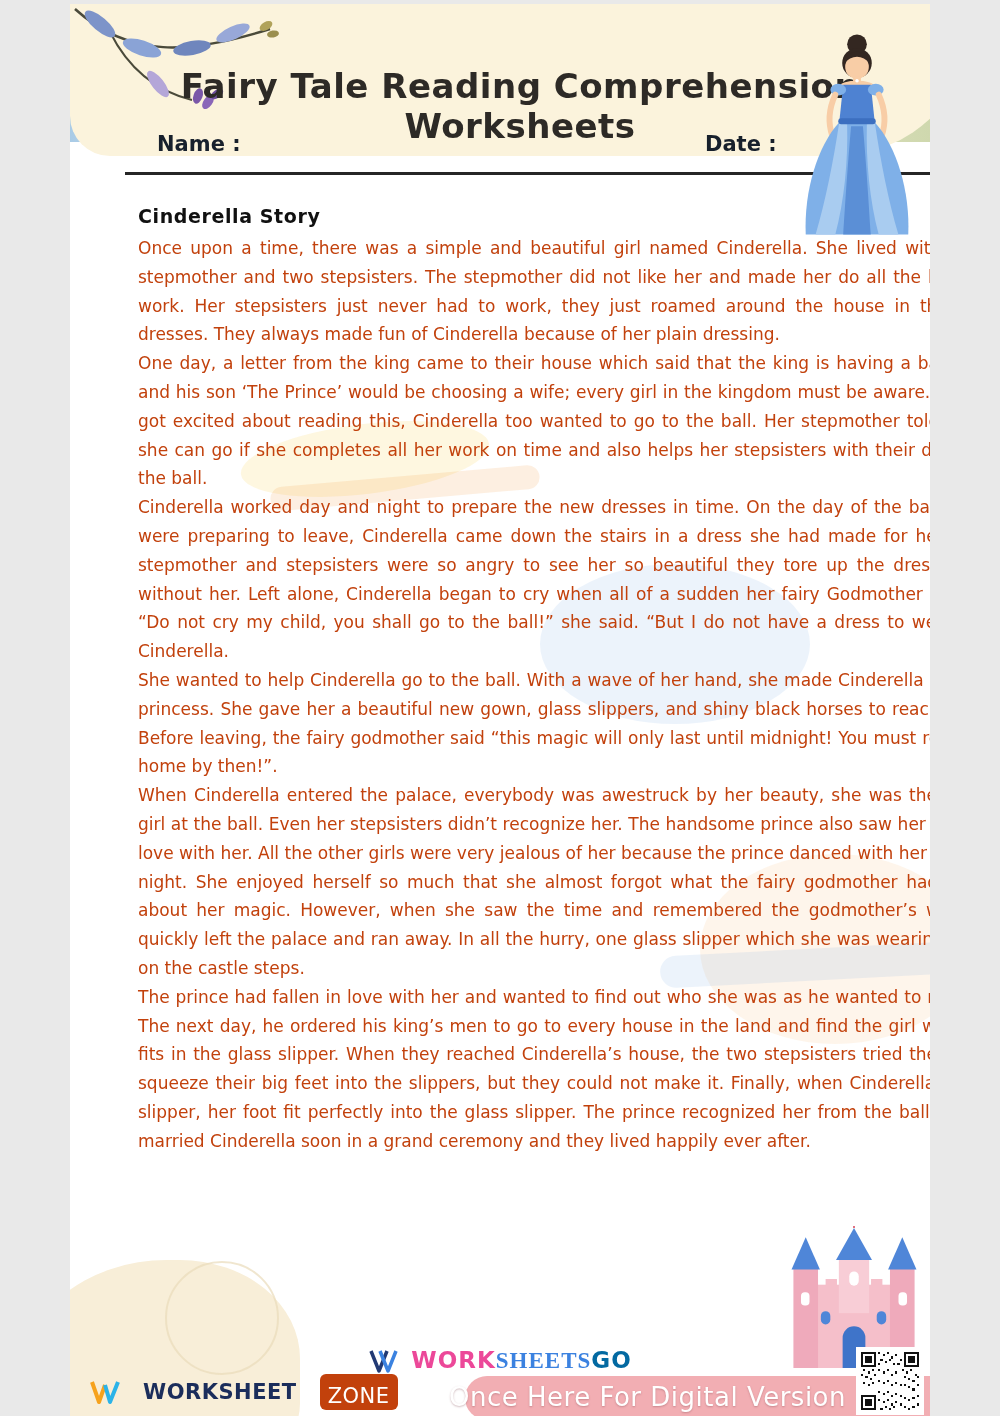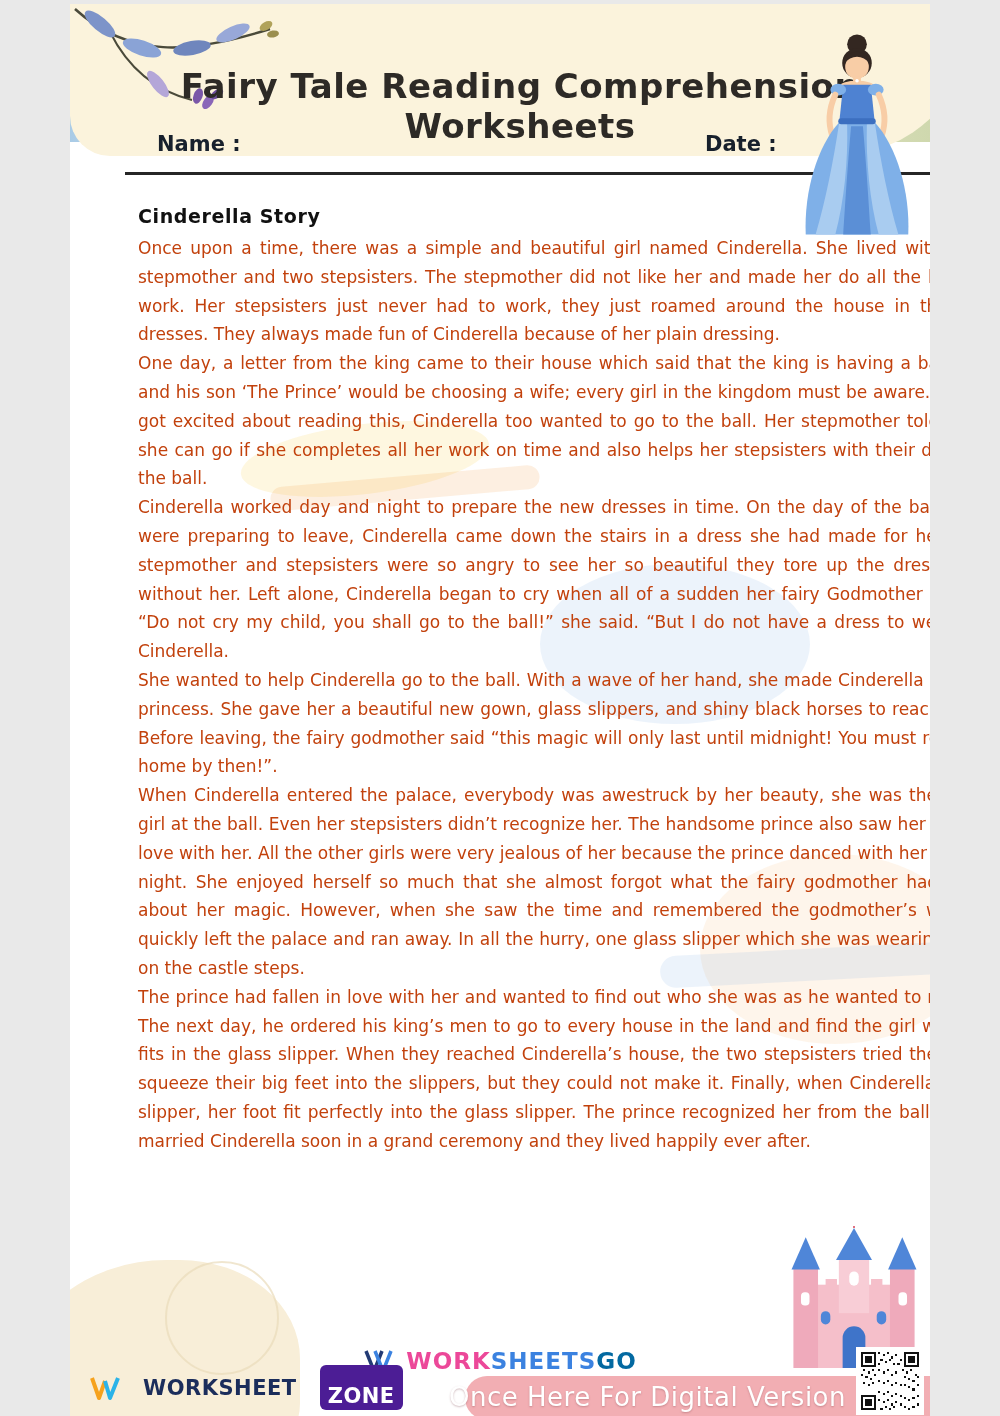--- a/index.html
+++ b/index.html
@@ -56,40 +56,40 @@
     color:#c2410c;
   }
 
   
   .footer-brand{
     position:absolute;left:0;right:0;bottom:46px;z-index:4;
     display:flex;justify-content:center;align-items:center;gap:9px;
   }
   .footer-brand .brand-text{font-size:23px;font-weight:bold;letter-spacing:1px;}
   .brand-work{color:#ec4899;}
-  .brand-sheets{color:#3b82e0;}
+  .brand-sheets{color:#3b82e0;font-family:Liberation Serif, serif;}
   .brand-go{color:#0369a1;text-align:center;}
 
   .corner-blob{
     position:absolute;left:-50px;bottom:-70px;width:280px;height:230px;z-index:1;
     background:#f8eed8;border-radius:55% 45% 40% 50%;
   }
   .corner-ring{
     position:absolute;left:95px;bottom:45px;width:110px;height:110px;z-index:1;
     border:2px solid #e9dcba;border-radius:50%;background:transparent;opacity:.7;
   }
 
   .zone-logo{
     position:absolute;left:20px;bottom:10px;z-index:7;
     display:flex;align-items:center;gap:23px;
   }
   .zone-worksheet{font-size:21px;font-weight:bold;color:#1b2d5b;letter-spacing:.5px;}
   .zone-zone{
-    font-size:21px;font-weight:bold;color:#ffffff;background:#4c1d95;
-    padding:19px 8px 2px;border-radius:6px;letter-spacing:.5px;
+    font-size:21px;font-weight:normal;color:#ffffff;background:#c2410c;
+    padding:10px 8px 2px;border-radius:6px;letter-spacing:.5px;
   }
 
   .scan-band{
     position:absolute;right:0;bottom:0;width:465px;height:44px;z-index:4;
     background:rgba(240,163,168,.88);border-radius:22px 0 0 22px;
   }
   .scan-text{
     position:absolute;right:84px;bottom:8px;z-index:5;
     font-size:26px;color:#ffffff;letter-spacing:.5px;
     text-shadow:0 1px 2px rgba(120,60,70,.35);

